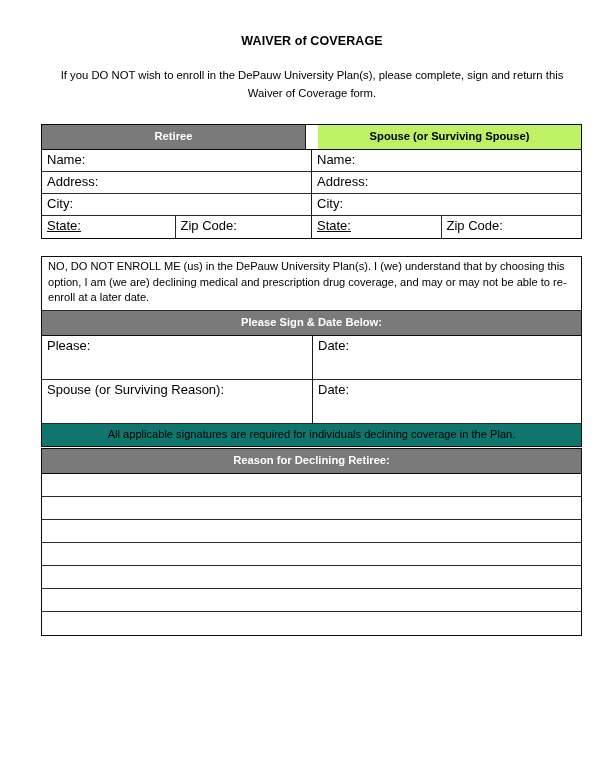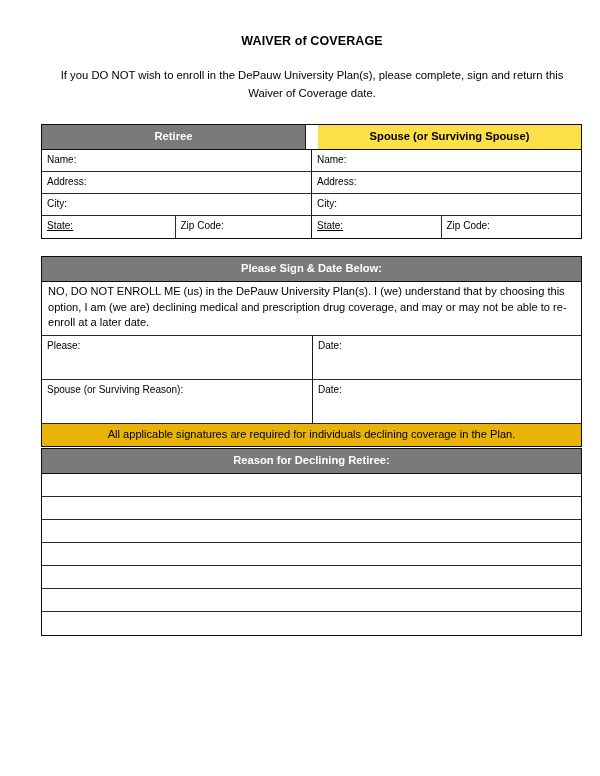--- a/index.html
+++ b/index.html
@@ -54,44 +54,44 @@
     background: #ffffff;
   }
   .row {
     display: flex;
     box-sizing: border-box;
     width: 100%;
   }
   .cell {
     box-sizing: border-box;
     padding: 2px 5px 3px 5px;
-    font-size: 10px;
+    font-size: 13px;
     line-height: 15px;
     overflow: hidden;
   }
 
   
   .hdr-dark {
     background: #7a7a7a;
     color: #ffffff;
     font-weight: bold;
     text-align: center;
     font-size: 11.2px;
     padding: 4px 5px 5px 5px;
   }
   .hdr-light {
-    background: #fde047;
+    background: #bef264;
     color: #000000;
     font-weight: bold;
     text-align: center;
     font-size: 11.2px;
     padding: 4px 5px 5px 5px;
   }
   .note-light {
-    background: #eab308;
+    background: #0f766e;
     color: #000000;
     text-align: center;
     font-size: 11.1px;
     padding: 3px 5px 4px 5px;
   }
 
   
   .bb { border-bottom: 1.1px solid #2b2b2b; }
   .bb-hdr { border-bottom: 1.6px solid #0d0d0d; gap: 12px; }
   .br { border-right: 1.1px solid #2b2b2b; text-decoration: underline; }
@@ -127,21 +127,21 @@
   }
   #table-reason .blank-row:last-child .cell { border-bottom: none; }
 </style>
 </head>
 <body>
 
 <div class="page">
 
   <div class="doc-title">WAIVER of COVERAGE</div>
 
-  <div class="doc-intro">If you DO NOT wish to enroll in the DePauw University Plan(s), please complete, sign and return this Waiver of Coverage date.</div>
+  <div class="doc-intro">If you DO NOT wish to enroll in the DePauw University Plan(s), please complete, sign and return this Waiver of Coverage form.</div>
 
   <div class="tbl" id="table-personal">
 
     <div class="row bb-hdr">
       <div class="cell hdr-dark c-left br-thick">Retiree</div>
       <div class="cell hdr-light c-right">Spouse (or Surviving Spouse)</div>
     </div>
 
     <div class="row data-row">
       <div class="cell c-left br-thick bb">Name:</div>
@@ -162,26 +162,26 @@
       <div class="cell c-q1 br">State:</div>
       <div class="cell c-q2 br-thick">Zip Code:</div>
       <div class="cell c-q3 br">State:</div>
       <div class="cell c-q4">Zip Code:</div>
     </div>
 
   </div>
 
   <div class="tbl" id="table-sign">
 
+    <div class="row bb">
+      <div class="cell statement">NO, DO NOT ENROLL ME (us) in the DePauw University Plan(s).  I (we) understand that by choosing this option, I am (we are) declining medical and prescription drug coverage, and may or may not be able to re-enroll at a later date.</div>
+    </div>
+
     <div class="row bb-hdr">
       <div class="cell hdr-dark" style="width:100%;">Please Sign &amp; Date Below:</div>
-    </div>
-
-    <div class="row bb">
-      <div class="cell statement">NO, DO NOT ENROLL ME (us) in the DePauw University Plan(s).  I (we) understand that by choosing this option, I am (we are) declining medical and prescription drug coverage, and may or may not be able to re-enroll at a later date.</div>
     </div>
 
     <div class="row sig-row">
       <div class="cell c-sig br-thick bb">Please:</div>
       <div class="cell c-date bb">Date:</div>
     </div>
 
     <div class="row sig-row">
       <div class="cell c-sig br-thick bb">Spouse (or Surviving Reason):</div>
       <div class="cell c-date bb">Date:</div>

